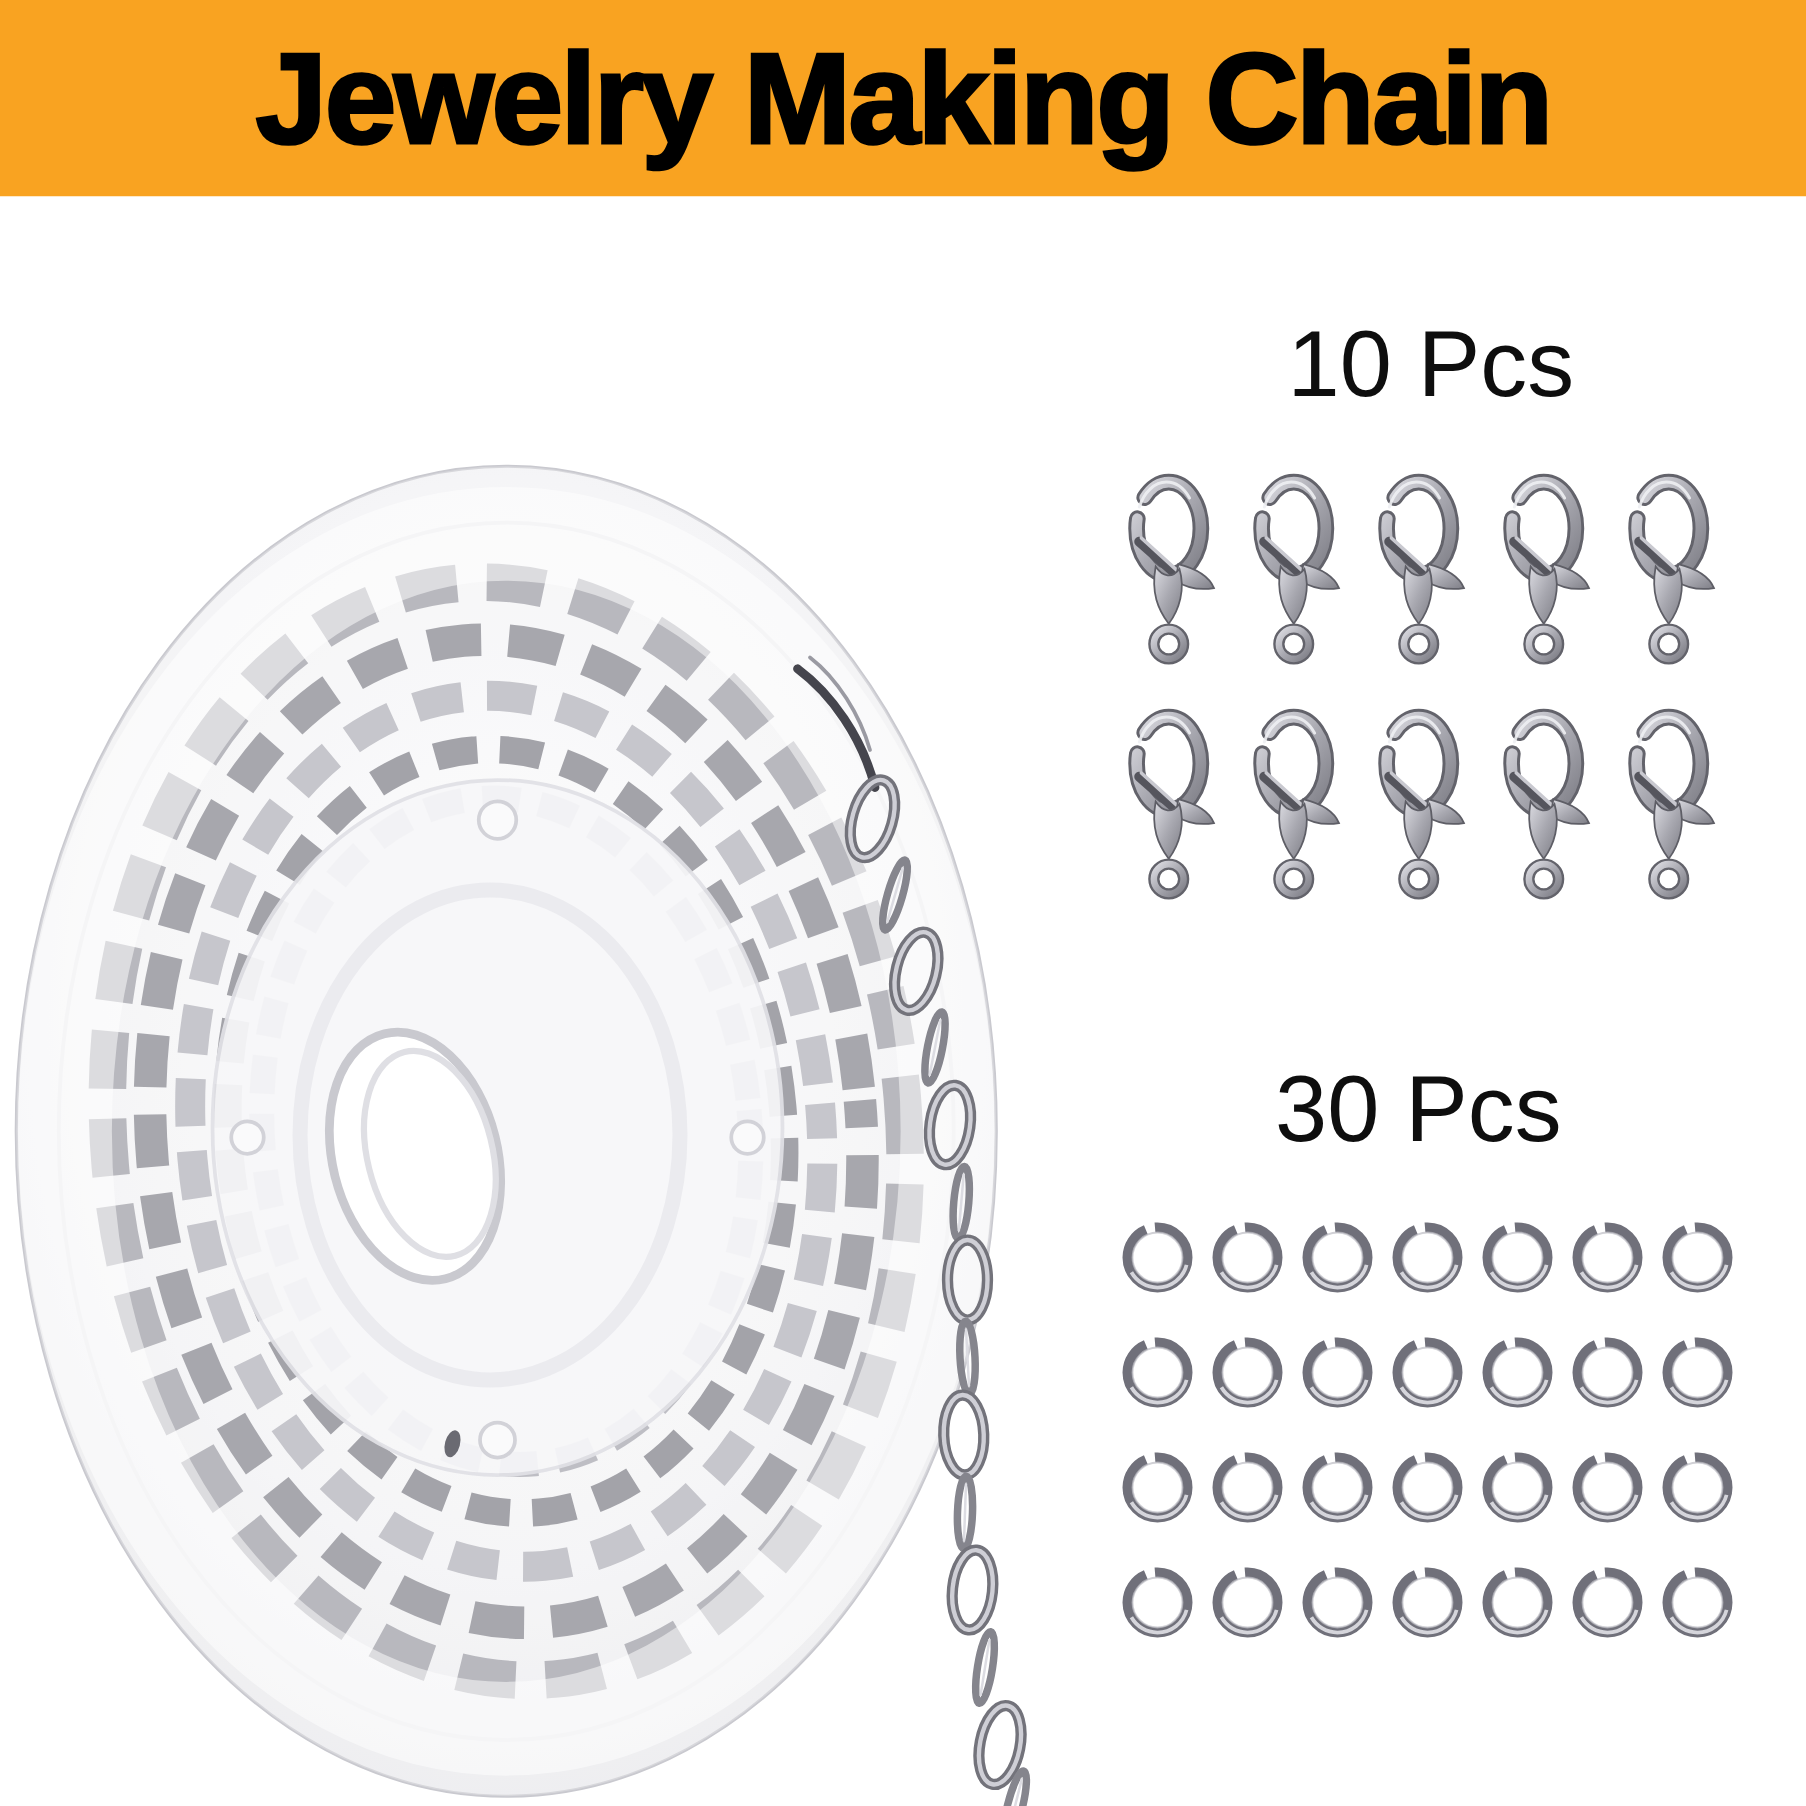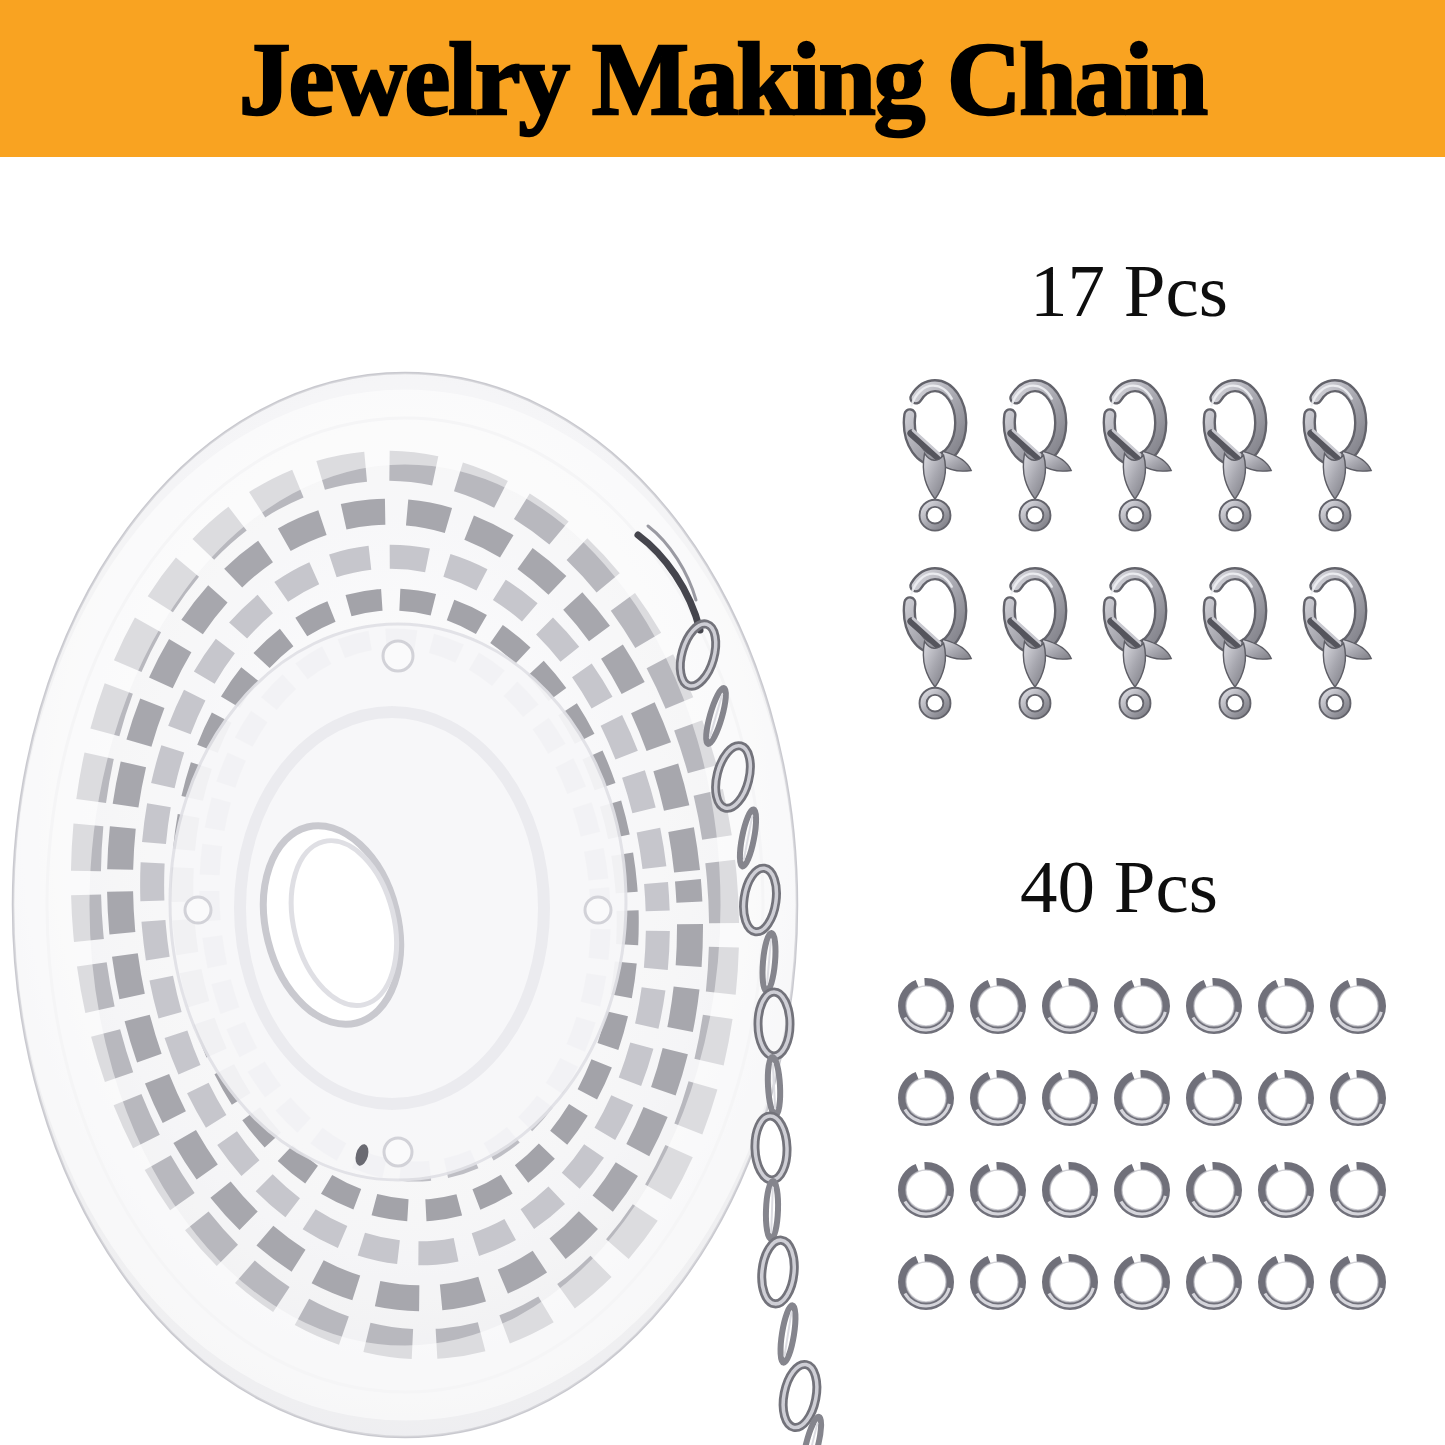--- a/index.html
+++ b/index.html
@@ -1,18 +1,18 @@
 <!DOCTYPE html>
 <html><head>
 <meta charset="utf-8">
 <style>
   html,body{margin:0;padding:0;background:#ffffff;}
   .canvas{
     position:relative;width:1445px;height:1445px;background:#ffffff;
-    overflow:hidden;font-family:Liberation Serif, serif;
+    overflow:hidden;font-family:Liberation Sans, sans-serif;
   }
   .banner{
     position:absolute;left:0;top:0;width:1445px;height:157px;
     display:flex;align-items:center;justify-content:center;
   }
   .banner h1{
     margin:0;font-size:103px;font-weight:bold;letter-spacing:-2px;
     -webkit-text-stroke:2.5px currentColor;white-space:nowrap;
   }
   .label{
@@ -82,22 +82,22 @@
         <ellipse cx="0" cy="0" rx="6" ry="29" fill="none" stroke="#85858d" stroke-width="6"></ellipse>
         <line x1="0" y1="-23" x2="0" y2="23" stroke="#dcdce2" stroke-width="2"></line>
       </symbol>
     </defs>
   </svg>
 
   <header class="banner" style="background: rgb(249, 163, 33);">
     <h1 style="color: rgb(0, 0, 0);">Jewelry Making Chain</h1>
   </header>
 
-  <div class="label label-clasps">17 Pcs</div>
-  <div class="label label-rings">40 Pcs</div>
+  <div class="label label-clasps">10 Pcs</div>
+  <div class="label label-rings">30 Pcs</div>
 
   <svg class="spool-svg" width="830" height="1085" viewBox="0 0 830 1085">
 
     <ellipse cx="405" cy="545" rx="392" ry="532" fill="url(#flangeG)" stroke="#c9c9cf" stroke-width="2.5"></ellipse>
     <ellipse cx="405" cy="545" rx="358" ry="487" fill="none" stroke="#e3e3e7" stroke-width="3"></ellipse>
 
     <g transform="rotate(-5 405 545)" fill="none">
       <ellipse cx="405" cy="545" rx="318" ry="440" stroke="#a0a0a8" stroke-width="30" stroke-dasharray="46 24"></ellipse>
       <ellipse cx="405" cy="545" rx="284" ry="394" stroke="#898991" stroke-width="26" stroke-dasharray="42 22" stroke-dashoffset="20"></ellipse>
       <ellipse cx="405" cy="545" rx="252" ry="349" stroke="#b2b2ba" stroke-width="24" stroke-dasharray="38 20" stroke-dashoffset="10"></ellipse>

